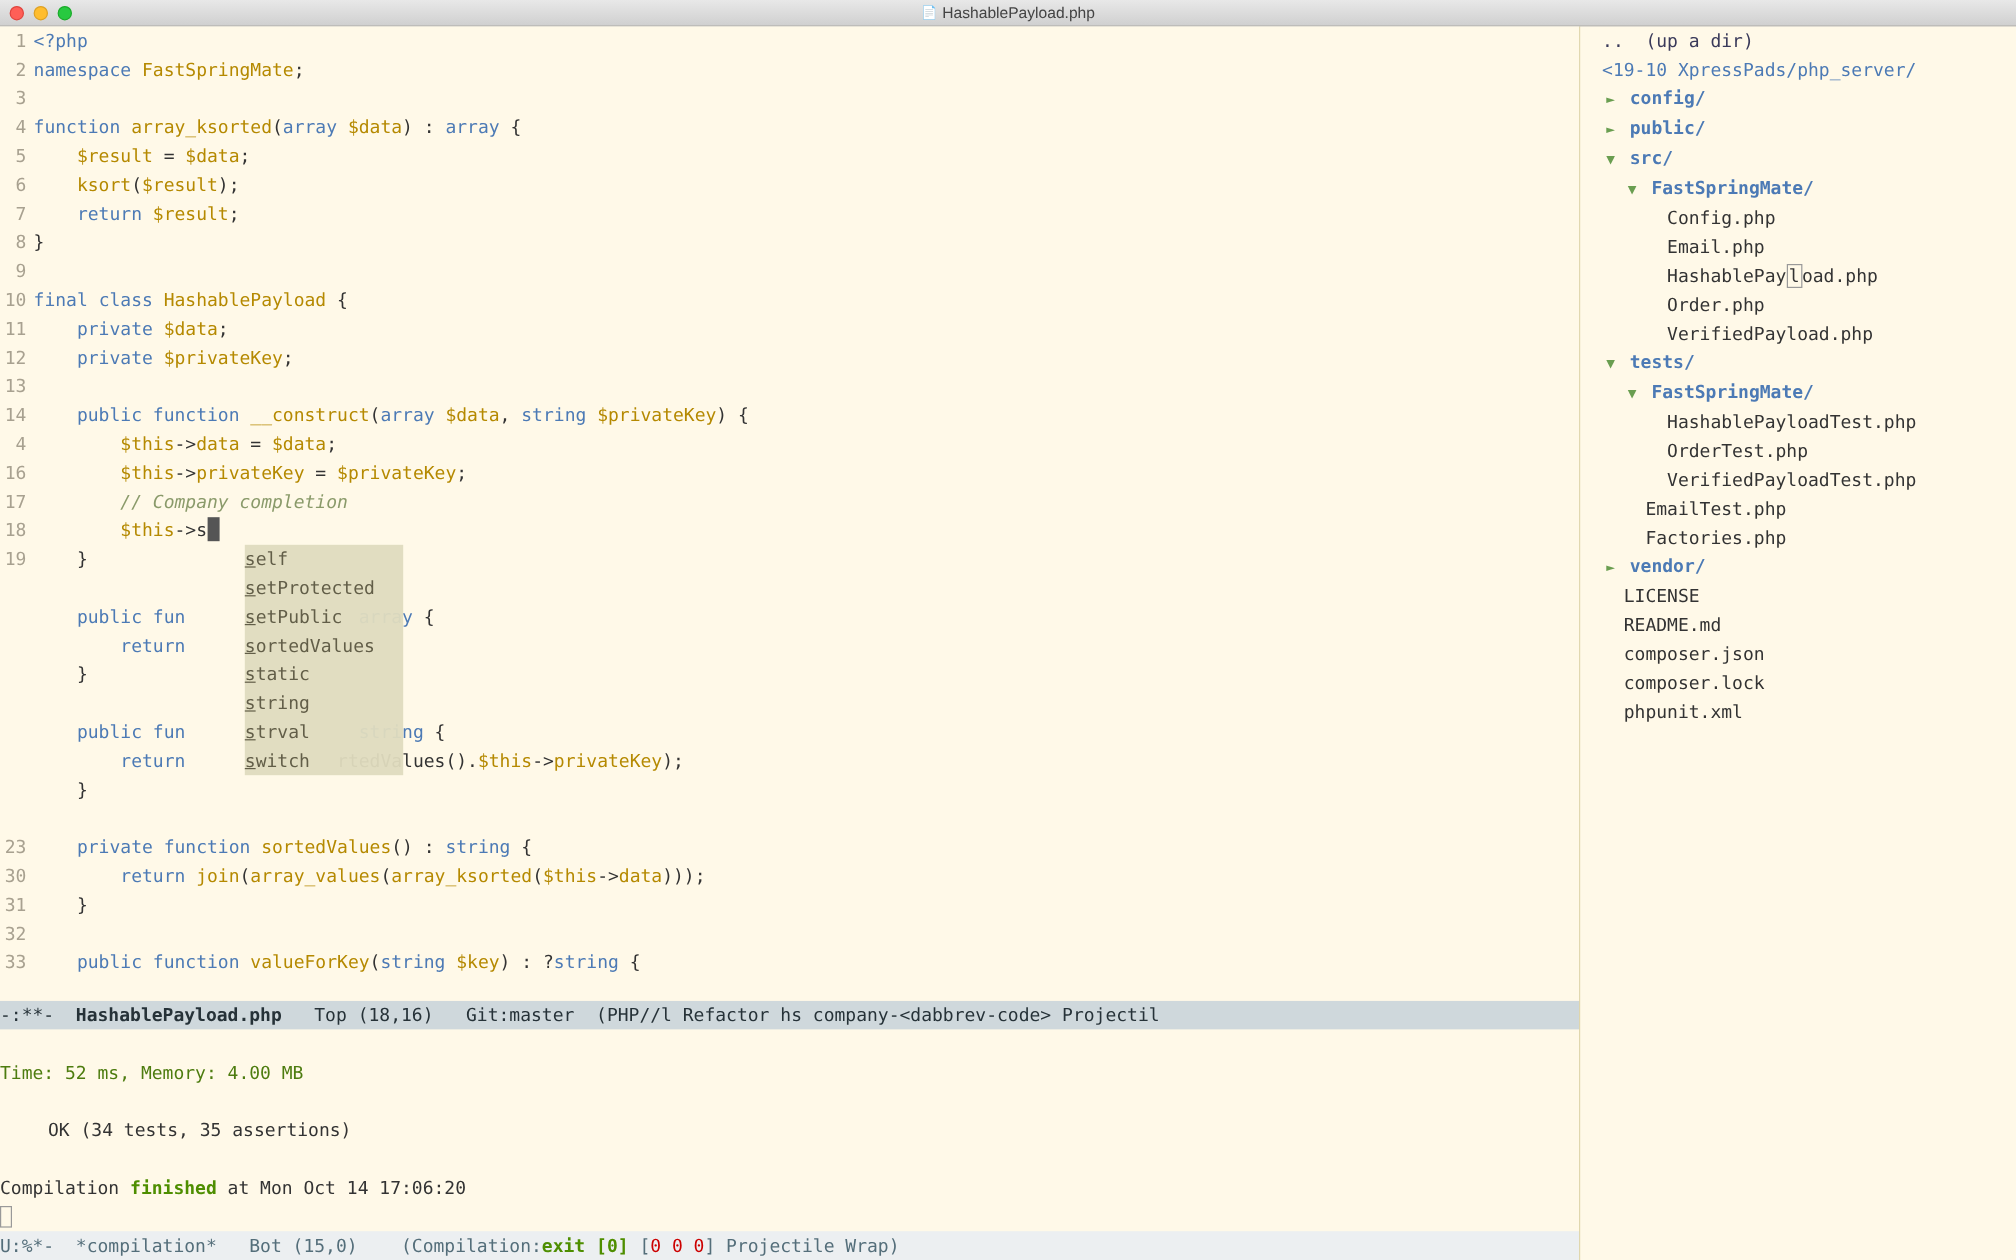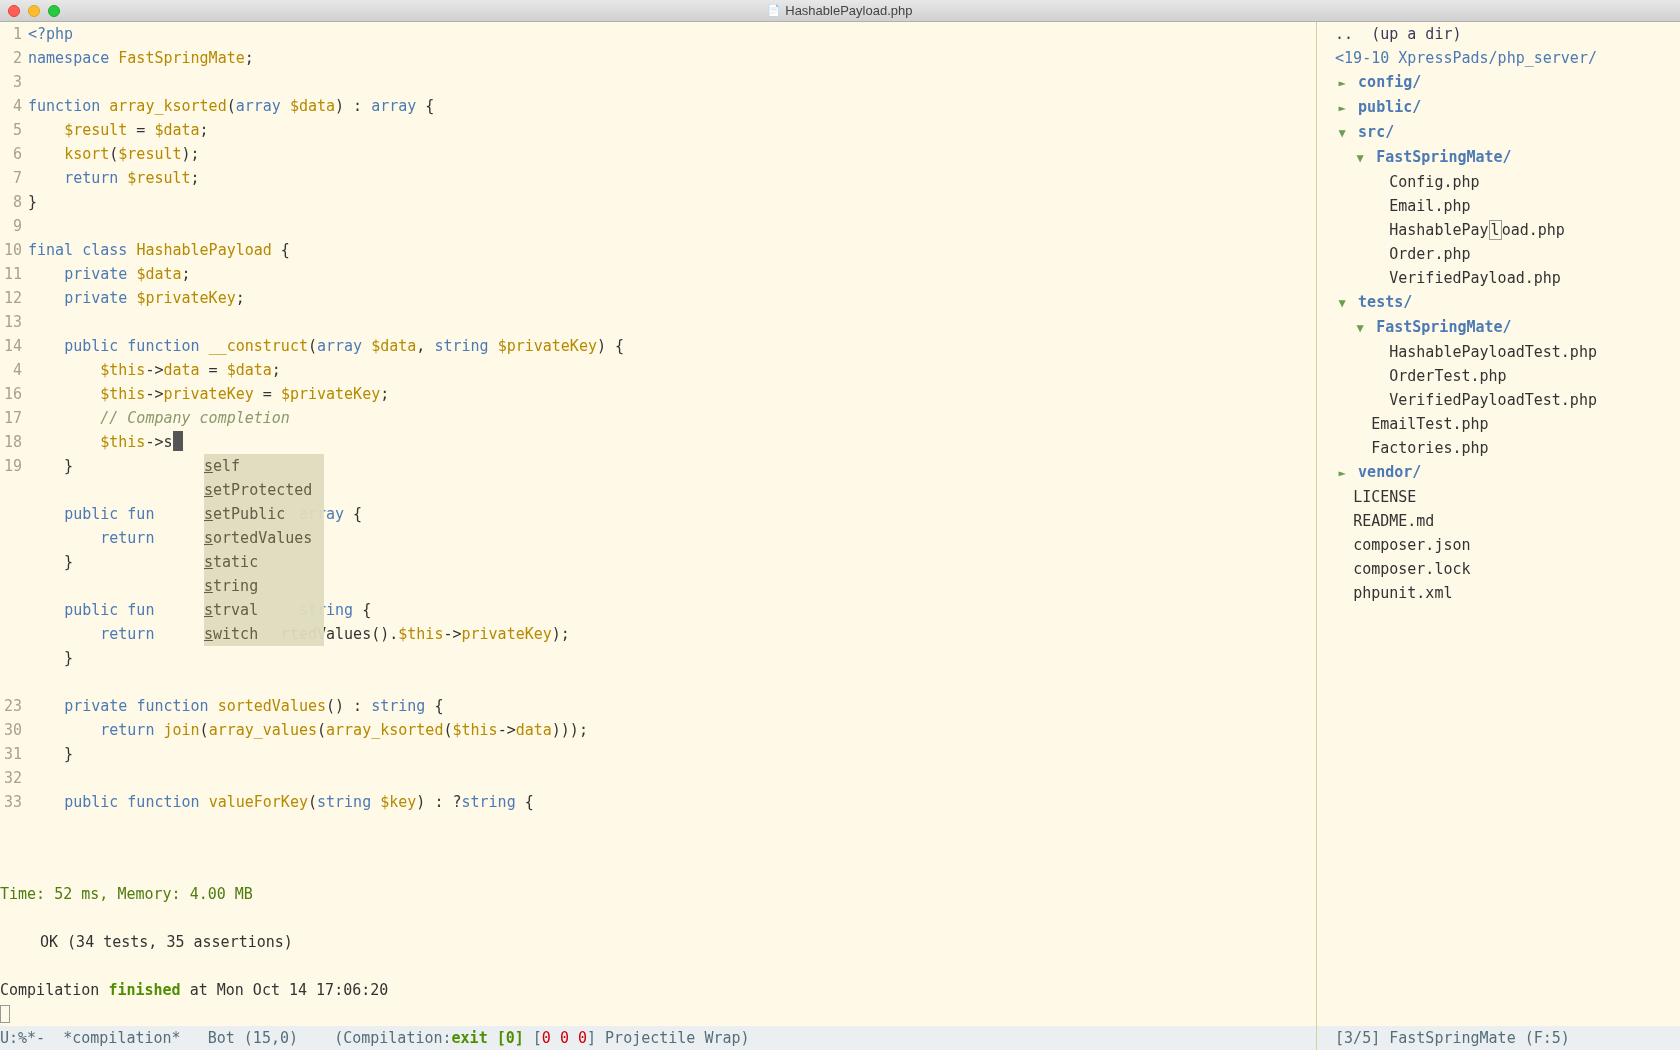--- a/index.html
+++ b/index.html
@@ -70,21 +70,21 @@
   color: #333;
   position: relative;
 }
 .comp-popup {
   position: absolute;
   background: #e0dcbf;
   opacity: 0.95;
   font-family: inherit;
   line-height: 24px;
 }
-.comp-item { padding: 0 12px 0 0; color: #5a5640; }
+.comp-item { padding: 0 24px 0 0; color: #5a5640; }
 .comp-item .uline { text-decoration: underline; }
 .cursor-block {
   display: inline-block;
   width: 10px;
   height: 20px;
   background: #555;
   vertical-align: text-bottom;
 }
 .modeline {
   background: #cfd8dc;
@@ -188,29 +188,29 @@
           <div>&nbsp;</div>
           <div>&nbsp;</div>
           <div>23</div>
           <div>30</div>
           <div>31</div>
           <div>32</div>
           <div>33</div>
         </div>
       <div class="code" id="code"><span class="codeline"><span class="kw">&lt;?php</span></span><span class="codeline"><span class="pkw">namespace</span> <span class="ty">FastSpringMate</span>;</span><span class="codeline">&nbsp;</span><span class="codeline"><span class="pkw">function</span> <span class="fn">array_ksorted</span>(<span class="kw">array</span> <span class="var">$data</span>) : <span class="kw">array</span> {</span><span class="codeline">    <span class="var">$result</span> = <span class="var">$data</span>;</span><span class="codeline">    <span class="fn">ksort</span>(<span class="var">$result</span>);</span><span class="codeline">    <span class="kw">return</span> <span class="var">$result</span>;</span><span class="codeline">}</span><span class="codeline">&nbsp;</span><span class="codeline"><span class="pkw">final</span> <span class="pkw">class</span> <span class="ty">HashablePayload</span> {</span><span class="codeline">    <span class="pkw">private</span> <span class="var">$data</span>;</span><span class="codeline">    <span class="pkw">private</span> <span class="var">$privateKey</span>;</span><span class="codeline">&nbsp;</span><span class="codeline">    <span class="pkw">public</span> <span class="pkw">function</span> <span class="fn">__construct</span>(<span class="kw">array</span> <span class="var">$data</span>, <span class="kw">string</span> <span class="var">$privateKey</span>) {</span><span class="codeline">        <span class="var">$this</span>-&gt;<span class="fn">data</span> = <span class="var">$data</span>;</span><span class="codeline">        <span class="var">$this</span>-&gt;<span class="fn">privateKey</span> = <span class="var">$privateKey</span>;</span><span class="codeline">        <span class="cm">// Company completion</span></span><span class="codeline">        <span class="var">$this</span>-&gt;s<span class="cursor-block"></span></span><span class="codeline">    }</span><span class="codeline">&nbsp;</span><span class="codeline">    <span class="pkw">public</span> <span class="pkw">fun</span>                <span class="kw">array</span> {</span><span class="codeline">        <span class="kw">return</span> </span><span class="codeline">    }</span><span class="codeline">&nbsp;</span><span class="codeline">    <span class="pkw">public</span> <span class="pkw">fun</span>                <span class="kw">string</span> {</span><span class="codeline">        <span class="kw">return</span>              rtedValues().<span class="var">$this</span>-&gt;<span class="fn">privateKey</span>);</span><span class="codeline">    }</span><span class="codeline">&nbsp;</span><span class="codeline">    <span class="pkw">private</span> <span class="pkw">function</span> <span class="fn">sortedValues</span>() : <span class="kw">string</span> {</span><span class="codeline">        <span class="kw">return</span> <span class="fn">join</span>(<span class="fn">array_values</span>(<span class="fn">array_ksorted</span>(<span class="var">$this</span>-&gt;<span class="fn">data</span>)));</span><span class="codeline">    }</span><span class="codeline">&nbsp;</span><span class="codeline">    <span class="pkw">public</span> <span class="pkw">function</span> <span class="fn">valueForKey</span>(<span class="kw">string</span> <span class="var">$key</span>) : ?<span class="kw">string</span> {</span><div class="comp-popup" style="left: 176px; top: 432px;"><div class="comp-item"><span class="uline">s</span>elf</div><div class="comp-item"><span class="uline">s</span>etProtected</div><div class="comp-item"><span class="uline">s</span>etPublic</div><div class="comp-item"><span class="uline">s</span>ortedValues</div><div class="comp-item"><span class="uline">s</span>tatic</div><div class="comp-item"><span class="uline">s</span>tring</div><div class="comp-item"><span class="uline">s</span>trval</div><div class="comp-item"><span class="uline">s</span>witch</div></div></div>
     </div>
+    <div class="modeline"><span>-:**- </span><span class="mfile"> HashablePayload.php </span><span>  Top (18,16)   </span><span>Git:master</span><span>  (PHP//l Refactor hs company-&lt;dabbrev-code&gt; Projectil</span></div>
 
     <div class="compilation">
 <span class="time-line">Time: 52 ms, Memory: 4.00 MB</span>
 
 <span class="okline">OK (34 tests, 35 assertions)</span>
 
 <span><span>Compilation </span><span class="finished">finished</span><span> at Mon Oct 14 17:06:20</span></span>
 <span class="box-cursor"></span>
 </div>
     <div class="modeline inactive-modeline"><span>U:%*-  *compilation*   Bot (15,0)    (Compilation:</span><span class="ok">exit [0]</span><span><span> [</span><span class="zero">0</span> <span class="zero">0</span> <span class="zero">0</span><span>]</span></span><span> Projectile Wrap)</span></div>
   </div>
 
   <div class="right-pane">
     <div class="dired" id="dired"><div class="up-dir">  ..  (up a dir)</div><div class="d-path">  &lt;19-10 XpressPads/php_server/</div><div>  <span class="marker">►</span> <span class="d-dir">config/</span></div><div>  <span class="marker">►</span> <span class="d-dir">public/</span></div><div>  <span class="marker">▼</span> <span class="d-dir">src/</span></div><div>    <span class="marker">▼</span> <span class="d-dir">FastSpringMate/</span></div><div>        <span class="d-file">Config.php</span></div><div>        <span class="d-file">Email.php</span></div><div>        <span class="d-file">HashablePay<span class="box-char">l</span>oad.php</span></div><div>        <span class="d-file">Order.php</span></div><div>        <span class="d-file">VerifiedPayload.php</span></div><div>  <span class="marker">▼</span> <span class="d-dir">tests/</span></div><div>    <span class="marker">▼</span> <span class="d-dir">FastSpringMate/</span></div><div>        <span class="d-file">HashablePayloadTest.php</span></div><div>        <span class="d-file">OrderTest.php</span></div><div>        <span class="d-file">VerifiedPayloadTest.php</span></div><div>      <span class="d-file">EmailTest.php</span></div><div>      <span class="d-file">Factories.php</span></div><div>  <span class="marker">►</span> <span class="d-dir">vendor/</span></div><div>    <span class="d-file">LICENSE</span></div><div>    <span class="d-file">README.md</span></div><div>    <span class="d-file">composer.json</span></div><div>    <span class="d-file">composer.lock</span></div><div>    <span class="d-file">phpunit.xml</span></div></div>
-    <div class="modeline inactive-modeline">  <span>[3/5] FastSpringMate (F:5)</span></div>
   </div>
 </div>
 
 </body></html>

